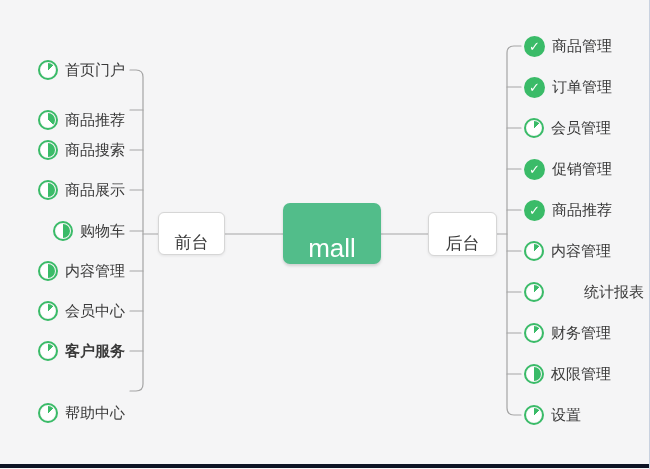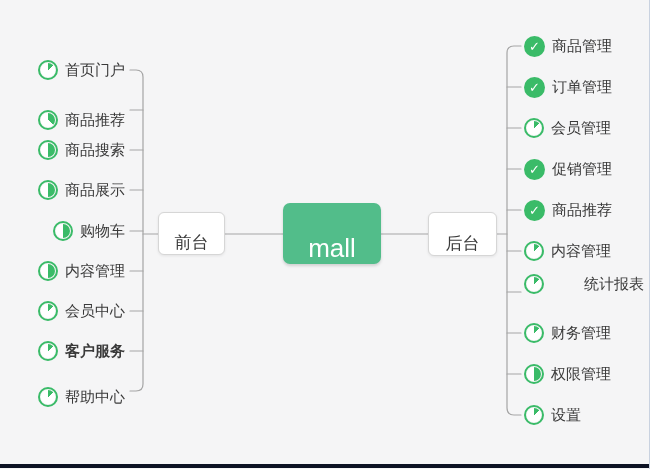--- a/index.html
+++ b/index.html
@@ -139,21 +139,21 @@
     <span class="label">内容管理</span>
   </div>
       <div class="item" style="top: 299px; right: 524px;">
     <span class="marker progress" style="background-image: conic-gradient(rgb(58, 187, 104) 0deg, rgb(58, 187, 104) 45deg, rgb(255, 255, 255) 45deg, rgb(255, 255, 255) 360deg);"></span>
     <span class="label">会员中心</span>
   </div>
       <div class="item" style="top: 339px; right: 524px; font-weight: bold;">
     <span class="marker progress" style="background-image: conic-gradient(rgb(58, 187, 104) 0deg, rgb(58, 187, 104) 45deg, rgb(255, 255, 255) 45deg, rgb(255, 255, 255) 360deg);"></span>
     <span class="label">客户服务</span>
   </div>
-      <div class="item" style="top: 385px; right: 524px;">
+      <div class="item" style="top: 401px; right: 524px;">
     <span class="marker progress" style="background-image: conic-gradient(rgb(58, 187, 104) 0deg, rgb(58, 187, 104) 45deg, rgb(255, 255, 255) 45deg, rgb(255, 255, 255) 360deg);"></span>
     <span class="label">帮助中心</span>
   </div>
     </div>
   <div id="right-items">
       <div class="item" style="top: 34px; left: 524px;">
     <span class="marker done">✓</span>
     <span class="label">商品管理</span>
   </div>
       <div class="item" style="top: 75px; left: 524px;">
@@ -169,21 +169,21 @@
     <span class="label">促销管理</span>
   </div>
       <div class="item" style="top: 198px; left: 524px;">
     <span class="marker done">✓</span>
     <span class="label">商品推荐</span>
   </div>
       <div class="item" style="top: 239px; left: 524px;">
     <span class="marker progress" style="background-image: conic-gradient(rgb(58, 187, 104) 0deg, rgb(58, 187, 104) 45deg, rgb(255, 255, 255) 45deg, rgb(255, 255, 255) 360deg);"></span>
     <span class="label">内容管理</span>
   </div>
-      <div class="item" style="top: 272px; left: 524px; gap: 40px;">
+      <div class="item" style="top: 280px; left: 524px; gap: 40px;">
     <span class="marker progress" style="background-image: conic-gradient(rgb(58, 187, 104) 0deg, rgb(58, 187, 104) 45deg, rgb(255, 255, 255) 45deg, rgb(255, 255, 255) 360deg);"></span>
     <span class="label">统计报表</span>
   </div>
       <div class="item" style="top: 321px; left: 524px;">
     <span class="marker progress" style="background-image: conic-gradient(rgb(58, 187, 104) 0deg, rgb(58, 187, 104) 45deg, rgb(255, 255, 255) 45deg, rgb(255, 255, 255) 360deg);"></span>
     <span class="label">财务管理</span>
   </div>
       <div class="item" style="top: 362px; left: 524px;">
     <span class="marker progress" style="background-image: conic-gradient(rgb(58, 187, 104) 0deg, rgb(58, 187, 104) 180deg, rgb(255, 255, 255) 180deg, rgb(255, 255, 255) 360deg);"></span>
     <span class="label">权限管理</span>

